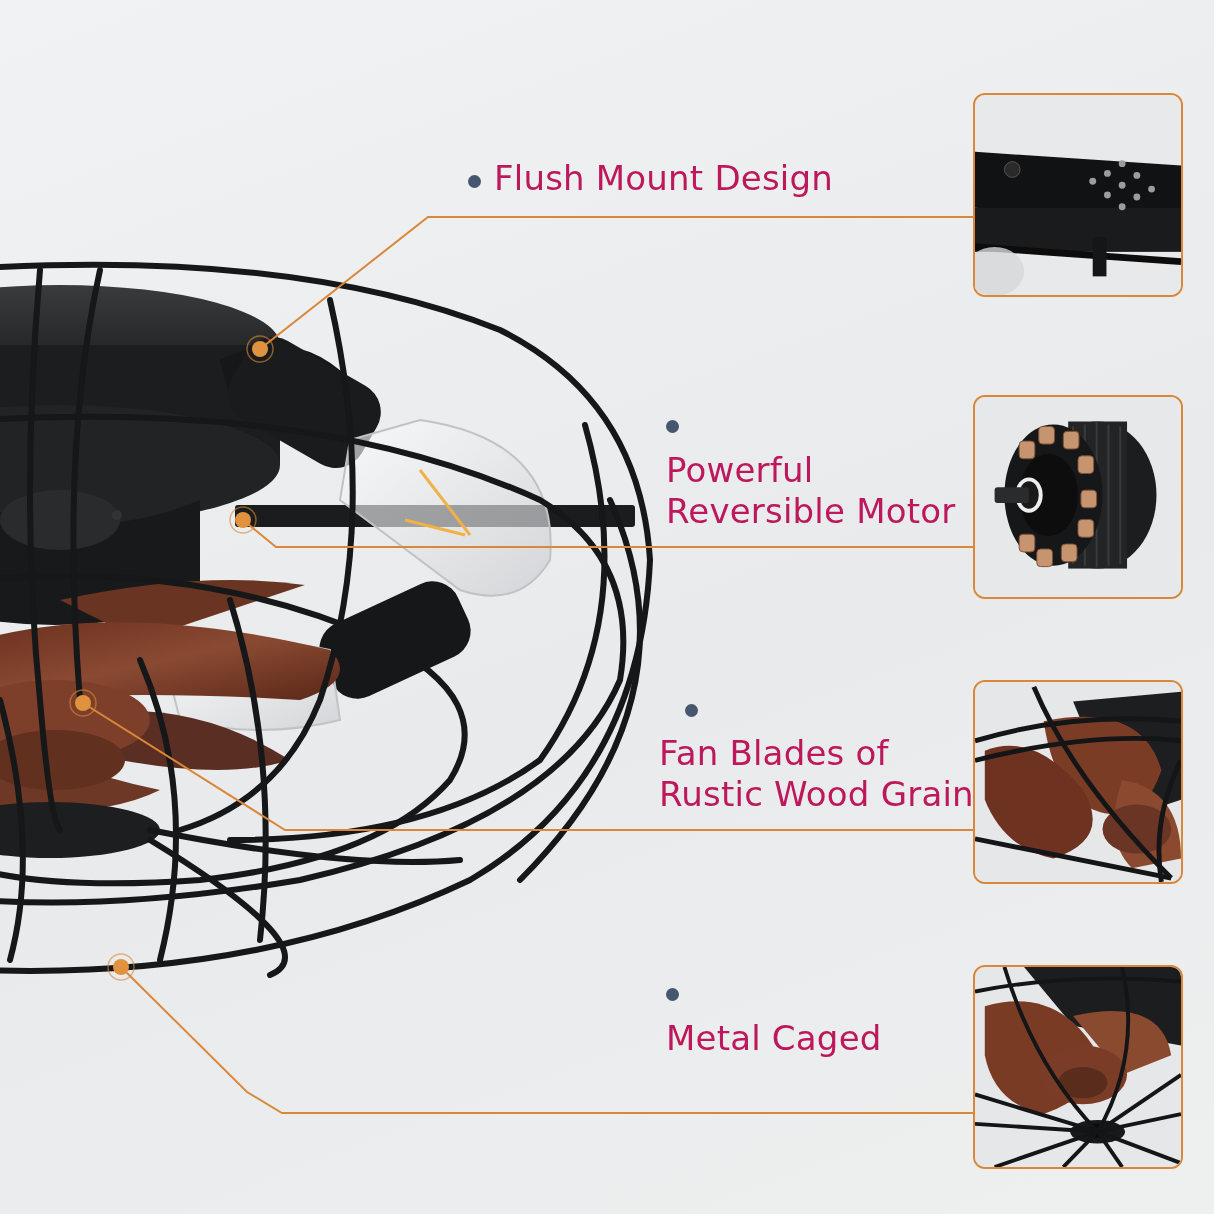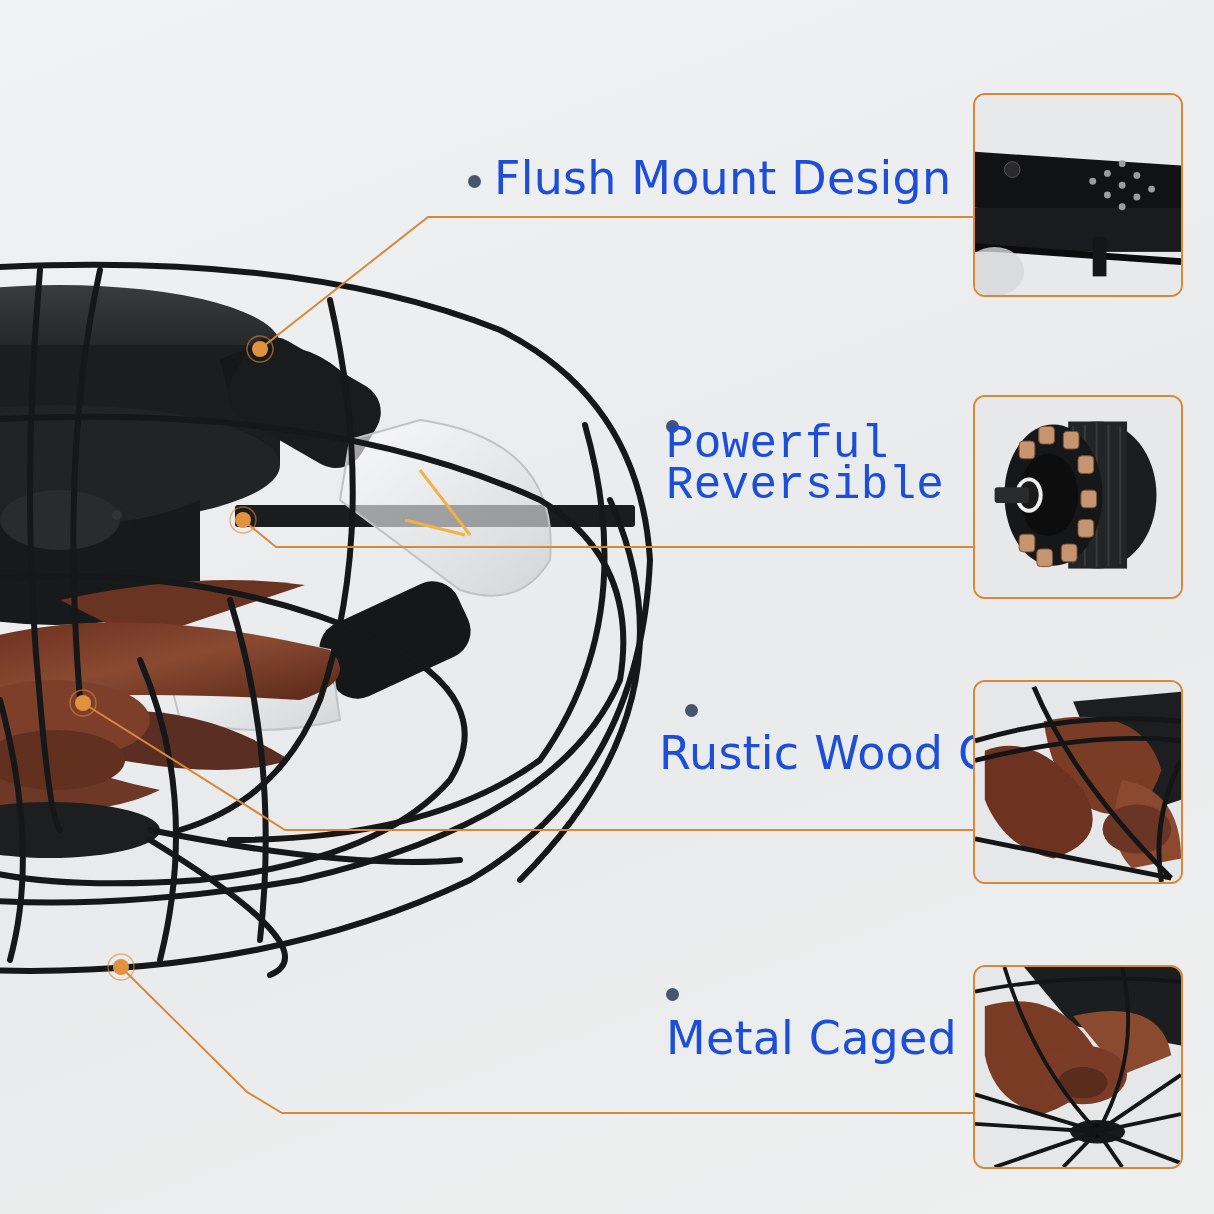--- a/index.html
+++ b/index.html
@@ -1,19 +1,19 @@
 <!DOCTYPE html>
 <html><head>
 <meta charset="utf-8">
 <style>
   html, body { margin:0; padding:0; }
   body { width:1214px; height:1214px; background:#eceded; position:relative; overflow:hidden; font-family:"DejaVu Sans","Liberation Sans",sans-serif; }
   .bg { position:absolute; inset:0; background:linear-gradient(160deg,#f1f2f3 0%,#e9eaeb 55%,#eeefef 100%); }
   svg.main { position:absolute; left:0; top:0; width:1214px; height:1214px; }
-  .label { position:absolute; color:#1d4ed8; font-size:46px; line-height:41px; letter-spacing:0.2px; white-space:nowrap; }
+  .label { position:absolute; color:#be185d; font-size:34px; line-height:41px; letter-spacing:0.2px; white-space:nowrap; }
   .label .line { display:block; }
   .bullet { position:absolute; width:13px; height:13px; border-radius:50%; background:#46566e; }
   .thumb { position:absolute; width:210px; border:2px solid #d9883a; border-radius:12px; overflow:hidden; background:#e6e7e8; box-sizing:border-box; }
   .thumb svg { display:block; width:100%; height:100%; }
 </style>
 </head>
 <body>
 
 <div class="bg"></div>
 
@@ -99,27 +99,28 @@
     <circle cx="121" cy="967" r="8" fill="#e0923f"></circle>
   </g>
 </svg>
 
 <div class="bullet" style="left:468px; top:175px;"></div>
 <div class="label" style="left:494px; top:158px;">
   <span class="line">Flush Mount Design</span>
 </div>
 
 <div class="bullet" style="left:666px; top:420px;"></div>
-<div class="label" style="left:666px; top:425px;font-family:Liberation Mono, monospace;">
+<div class="label" style="left:666px; top:450px;">
   <span class="line">Powerful</span>
   <span class="line">Reversible Motor</span>
 </div>
 
 <div class="bullet" style="left:685px; top:704px;"></div>
 <div class="label" style="left:659px; top:733px;">
+  <span class="line">Fan Blades of</span>
   <span class="line">Rustic Wood Grain</span>
 </div>
 
 <div class="bullet" style="left:666px; top:988px;"></div>
 <div class="label" style="left:666px; top:1018px;">
   <span class="line">Metal Caged</span>
 </div>
 
 <div class="thumb" style="left:973px; top:93px; height:204px;">
   <svg viewBox="0 0 210 204" preserveAspectRatio="none">

